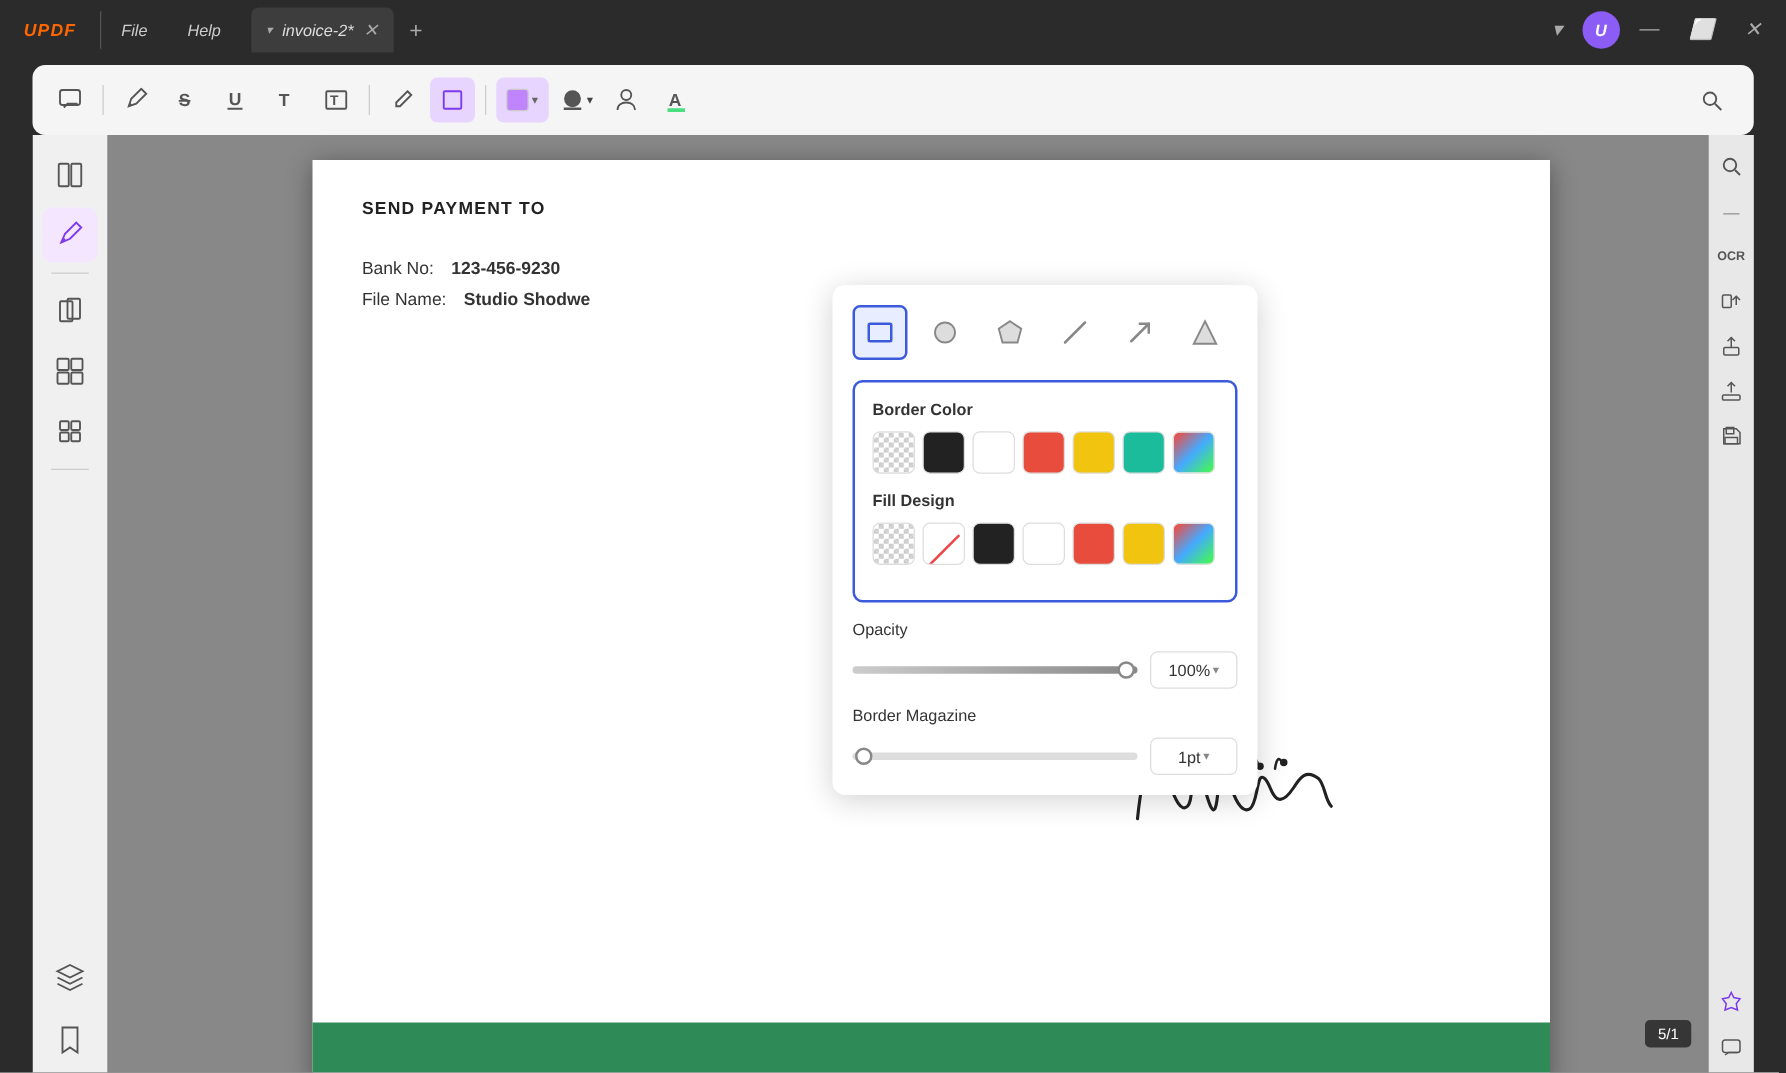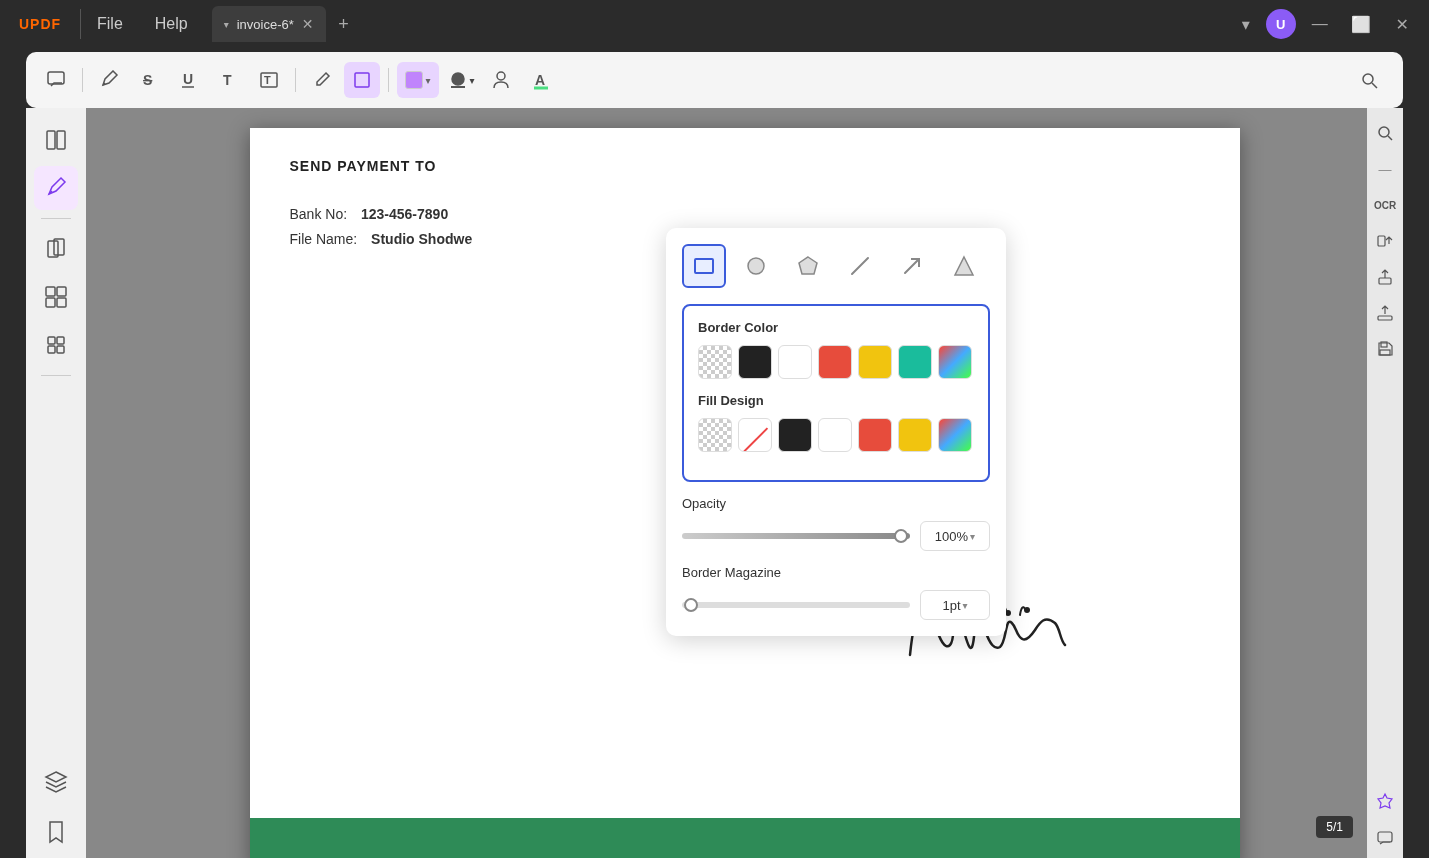--- a/index.html
+++ b/index.html
@@ -1,33 +1,33 @@
 <!DOCTYPE html>
 <html><head>
   <meta charset="utf-8">
   <style>
     * { box-sizing: border-box; margin: 0; padding: 0; }
     body { width: 1429px; height: 858px; background: #2b2b2b; font-family: -apple-system, BlinkMacSystemFont, 'Segoe UI', sans-serif; overflow: hidden; position: relative; }
 
     
     .title-bar {
       position: absolute; top: 0; left: 0; right: 0; height: 48px;
-      background: #2b2b2b; display: flex; align-items: center; z-index: 100;
+      background: #2b2b2b; display: flex; align-items: center; z-index: 100; font-style: italic;
     }
     .title-bar-logo {
       width: 80px; display: flex; align-items: center; justify-content: center;
       height: 100%;
     }
     .updf-logo {
       font-size: 14px; font-weight: 700; color: #f60; letter-spacing: 1px;
     }
     .title-bar-sep { width: 1px; height: 30px; background: #555; }
     .title-bar-menu { display: flex; align-items: center; height: 100%; }
     .title-bar-menu-item {
-      color: #ccc; font-size: 16px; padding: 0 16px; cursor: pointer; height: 100%;
+      color: #ccc; font-size: 13px; padding: 0 16px; cursor: pointer; height: 100%;
       display: flex; align-items: center;
     }
     .tab-area {
       flex: 1; display: flex; align-items: center; padding-left: 8px;
     }
     .tab {
       background: #3d3d3d; border-radius: 6px 6px 0 0; height: 36px;
       display: flex; align-items: center; padding: 0 12px; gap: 8px;
       color: #ddd; font-size: 13px; cursor: pointer; position: relative;
     }
@@ -228,21 +228,21 @@
     <span class="updf-logo">UPDF</span>
   </div>
   <div class="title-bar-sep"></div>
   <div class="title-bar-menu">
     <div class="title-bar-menu-item">File</div>
     <div class="title-bar-menu-item">Help</div>
   </div>
   <div class="tab-area">
     <div class="tab">
       <span class="tab-arrow">▾</span>
-      <span>invoice-6*</span>
+      <span>invoice-2*</span>
       <span class="tab-close">✕</span>
     </div>
     <div class="tab-add">+</div>
   </div>
   <div class="title-bar-right">
     <span class="tab-list-btn">▾</span>
     <div class="user-avatar">U</div>
     <span class="win-btn">—</span>
     <span class="win-btn">⬜</span>
     <span class="win-btn">✕</span>
@@ -450,21 +450,21 @@
 
 <div class="main-content">
 
   <div class="pdf-page">
 
     <div class="send-payment">
       <h3>SEND PAYMENT TO</h3>
       <div class="bank-info">
         <div>
           <span class="label">Bank No:</span>
-          <span class="value">123-456-7890</span>
+          <span class="value">123-456-9230</span>
         </div>
         <div>
           <span class="label">File Name:</span>
           <span class="value">Studio Shodwe</span>
         </div>
       </div>
     </div>
 
     <div class="signature-area">
       <svg width="280" height="120" viewBox="0 0 280 120">

